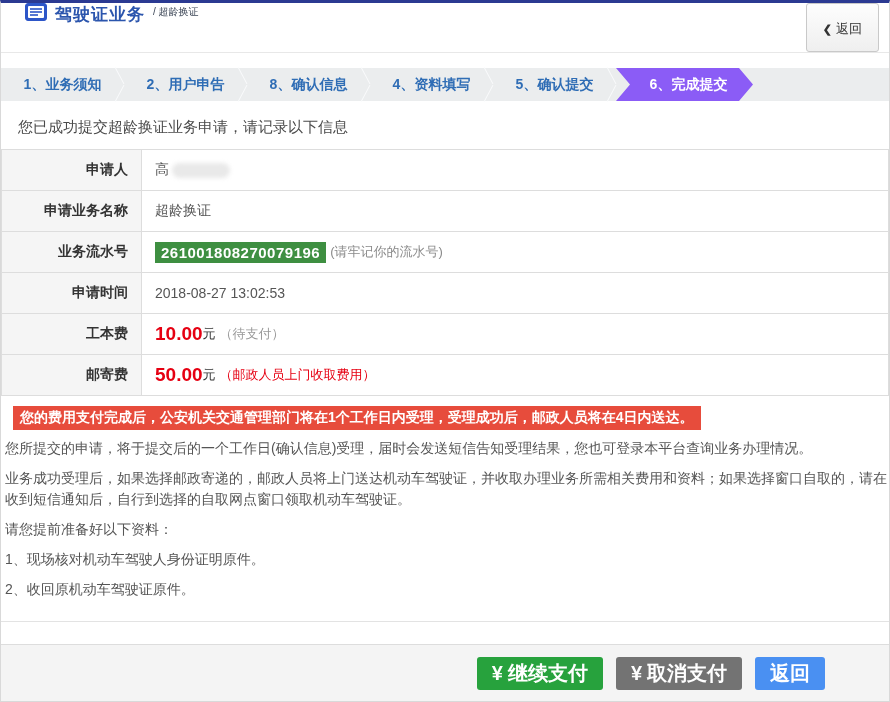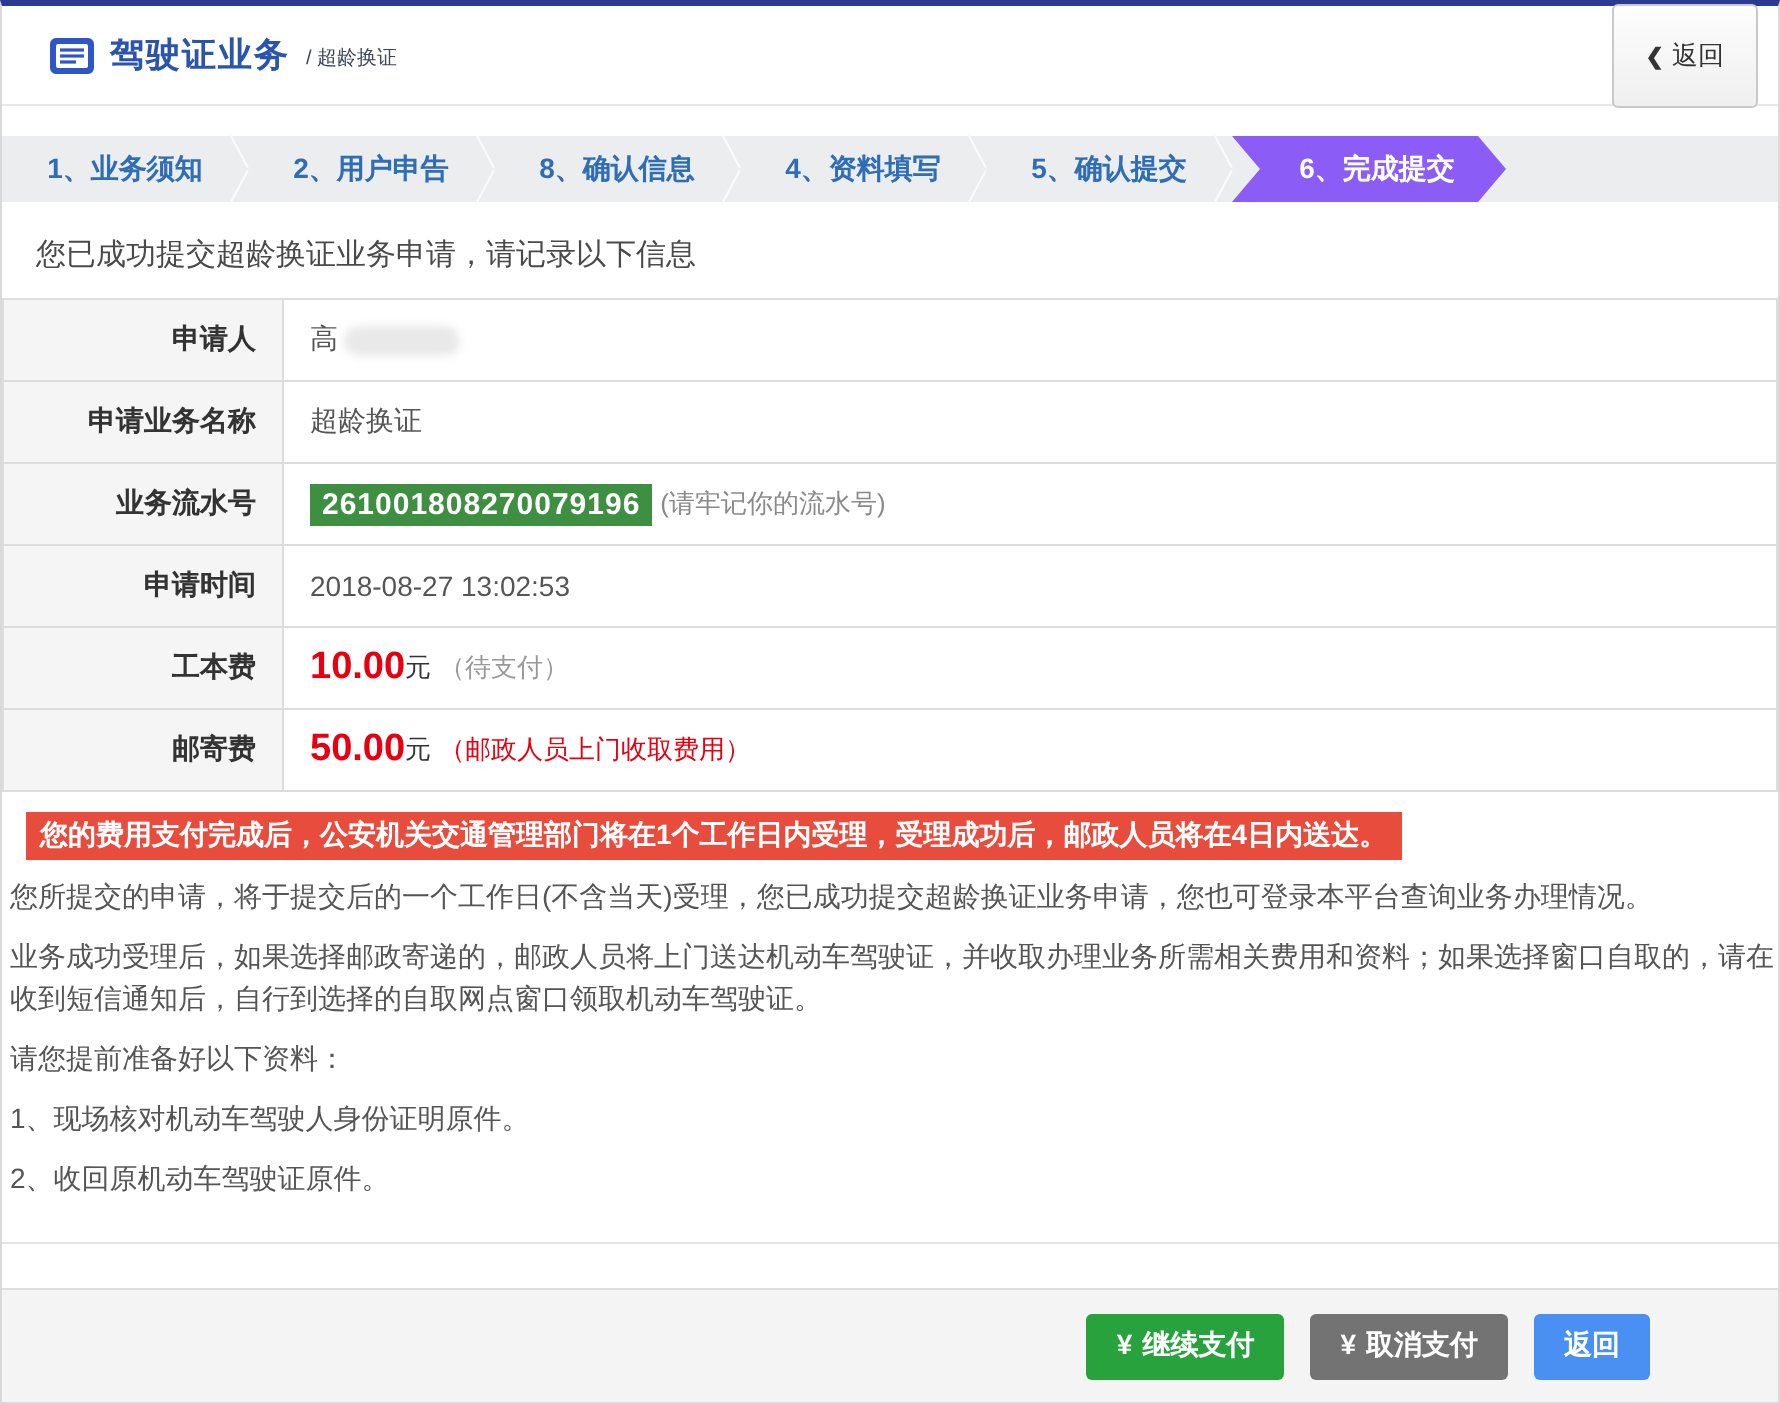--- a/index.html
+++ b/index.html
@@ -14,21 +14,21 @@
     border: 1px solid #d9d9d9;
     border-top: 3px solid #2b3a92;
     background: #fff;
     display: flex; flex-direction: column;
     position: relative;
   }
 
   
   .topbar {
     height: 50px; flex: 0 0 50px;
-    display: flex; align-items: center;
+    display: flex; 
     padding: 0 10px 0 24px;
     border-bottom: 1px solid #e8e8e8;
   }
   .title-icon { width: 22px; height: 18px; margin-right: 8px; flex: 0 0 auto; }
   .page-title { color: #2b55ad; font-size: 17px; font-weight: bold; letter-spacing: 1px; }
   .page-subtitle { color: #3d4757; font-size: 10px; margin-left: 8px; padding-top: 2px; }
   .back-btn-top {
     margin-left: auto;
     padding: 16px 16px;
     font-size: 13px; color: #333;
@@ -151,21 +151,21 @@
   .footer {
     flex: 0 0 57px; height: 57px;
     background: #f4f4f4;
     border-top: 1px solid #ddd;
     display: flex; align-items: center; justify-content: flex-end;
     padding-right: 64px;
     gap: 13px;
   }
   .btn {
     border: none; border-radius: 3px;
-    color: #fff; font-weight: bold; font-size: 14px;
+    color: #fff; font-weight: bold; font-size: 20px;
     height: 33px; padding: 0 15px;
     cursor: pointer;
     font-family: inherit;
   }
   .btn .yen { margin-right: 5px; }
   .btn-green { background: #27a23d; }
   .btn-red { background: #737373; }
   .btn-blue { background: #4a90f2; }
 </style>
 </head>
@@ -241,21 +241,21 @@
           <span class="amount">50.00</span>
           <span class="unit">元</span>
           <span class="fee-note red">（邮政人员上门收取费用）</span>
         </div>
       </div>
     </div>
 
     <div class="banner">您的费用支付完成后，公安机关交通管理部门将在1个工作日内受理，受理成功后，邮政人员将在4日内送达。</div>
 
     <div class="paragraphs">
-      <p>您所提交的申请，将于提交后的一个工作日(不含当天)受理，您已成功提交超龄换证业务申请，您也可登录本平台查询业务办理情况。</p>
+      <p>您所提交的申请，将于提交后的一个工作日(确认信息)受理，届时会发送短信告知受理结果，您也可登录本平台查询业务办理情况。</p>
       <p>业务成功受理后，如果选择邮政寄递的，邮政人员将上门送达机动车驾驶证，并收取办理业务所需相关费用和资料；如果选择窗口自取的，请在收到短信通知后，自行到选择的自取网点窗口领取机动车驾驶证。</p>
       <p>请您提前准备好以下资料：</p>
       <p>1、现场核对机动车驾驶人身份证明原件。</p>
       <p>2、收回原机动车驾驶证原件。</p>
     </div>
 
     
   </div>
 
   <div class="footer-gap"></div>

